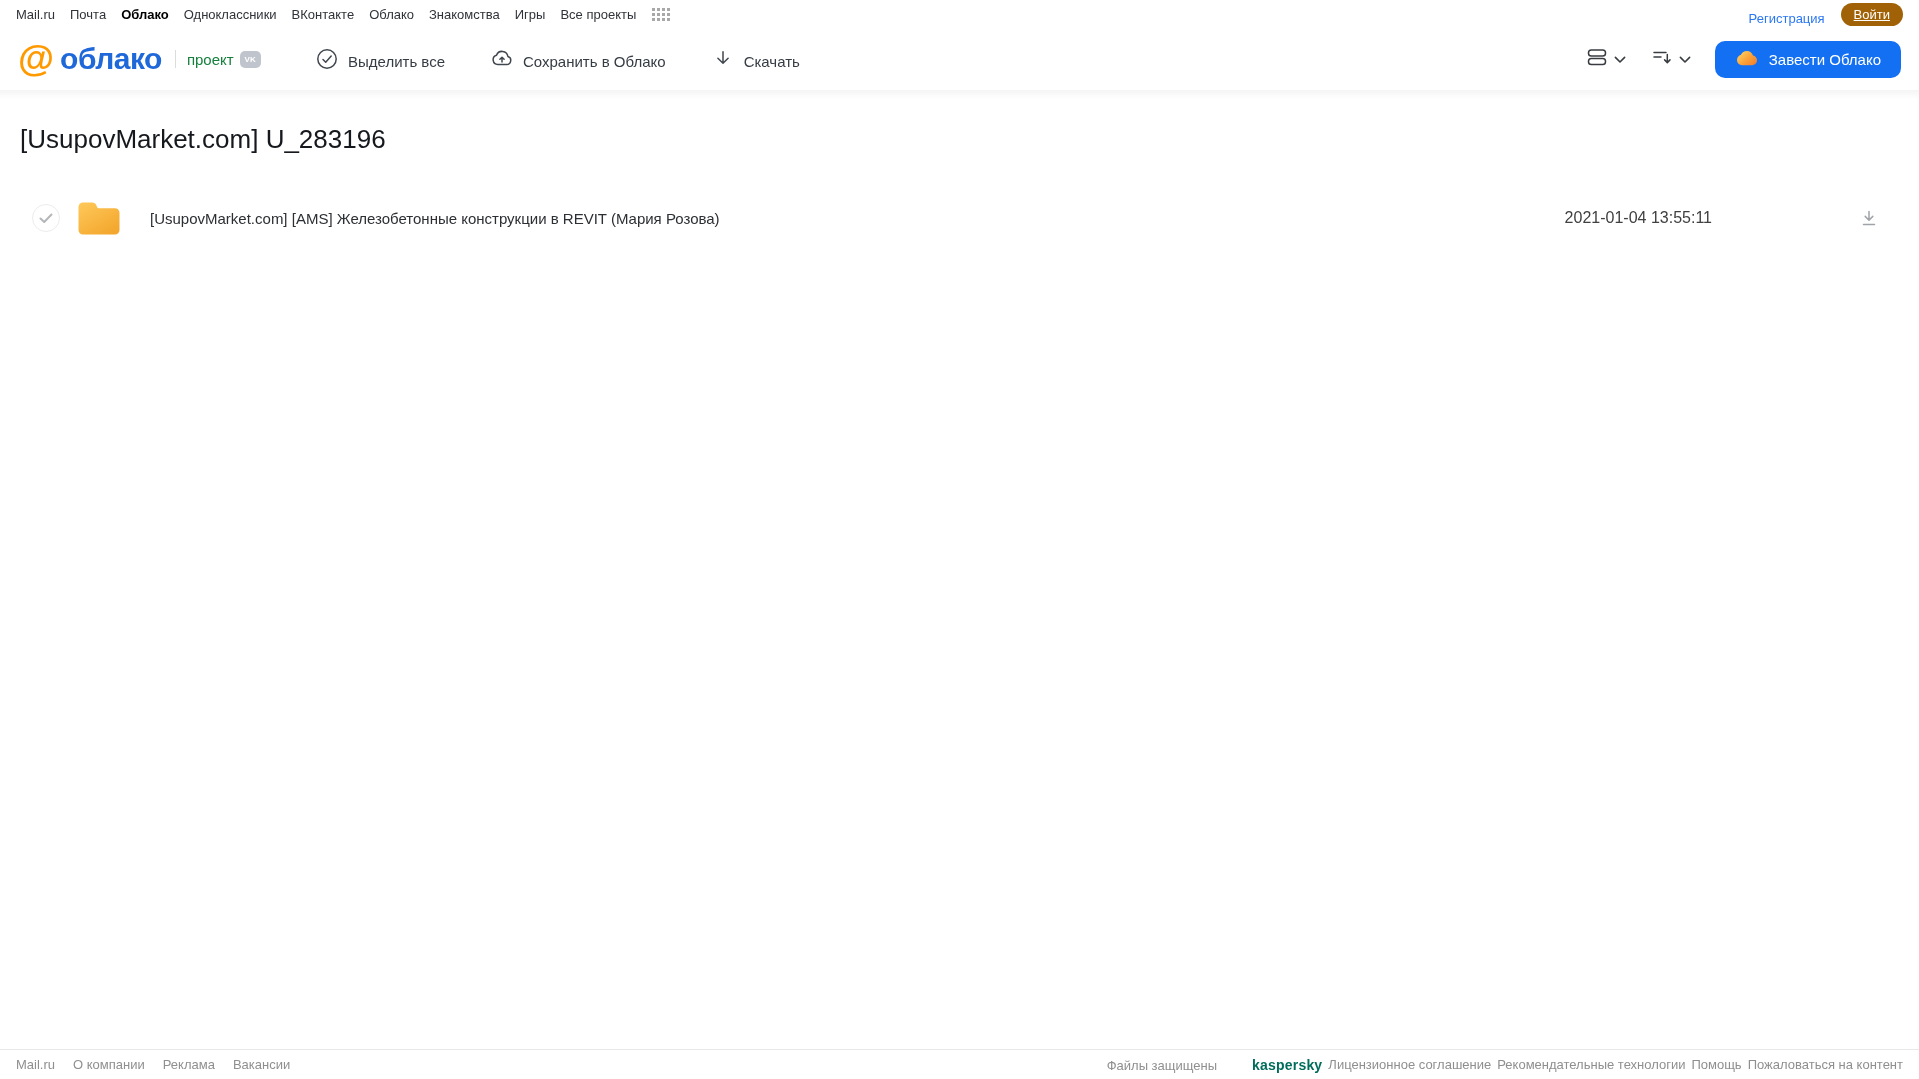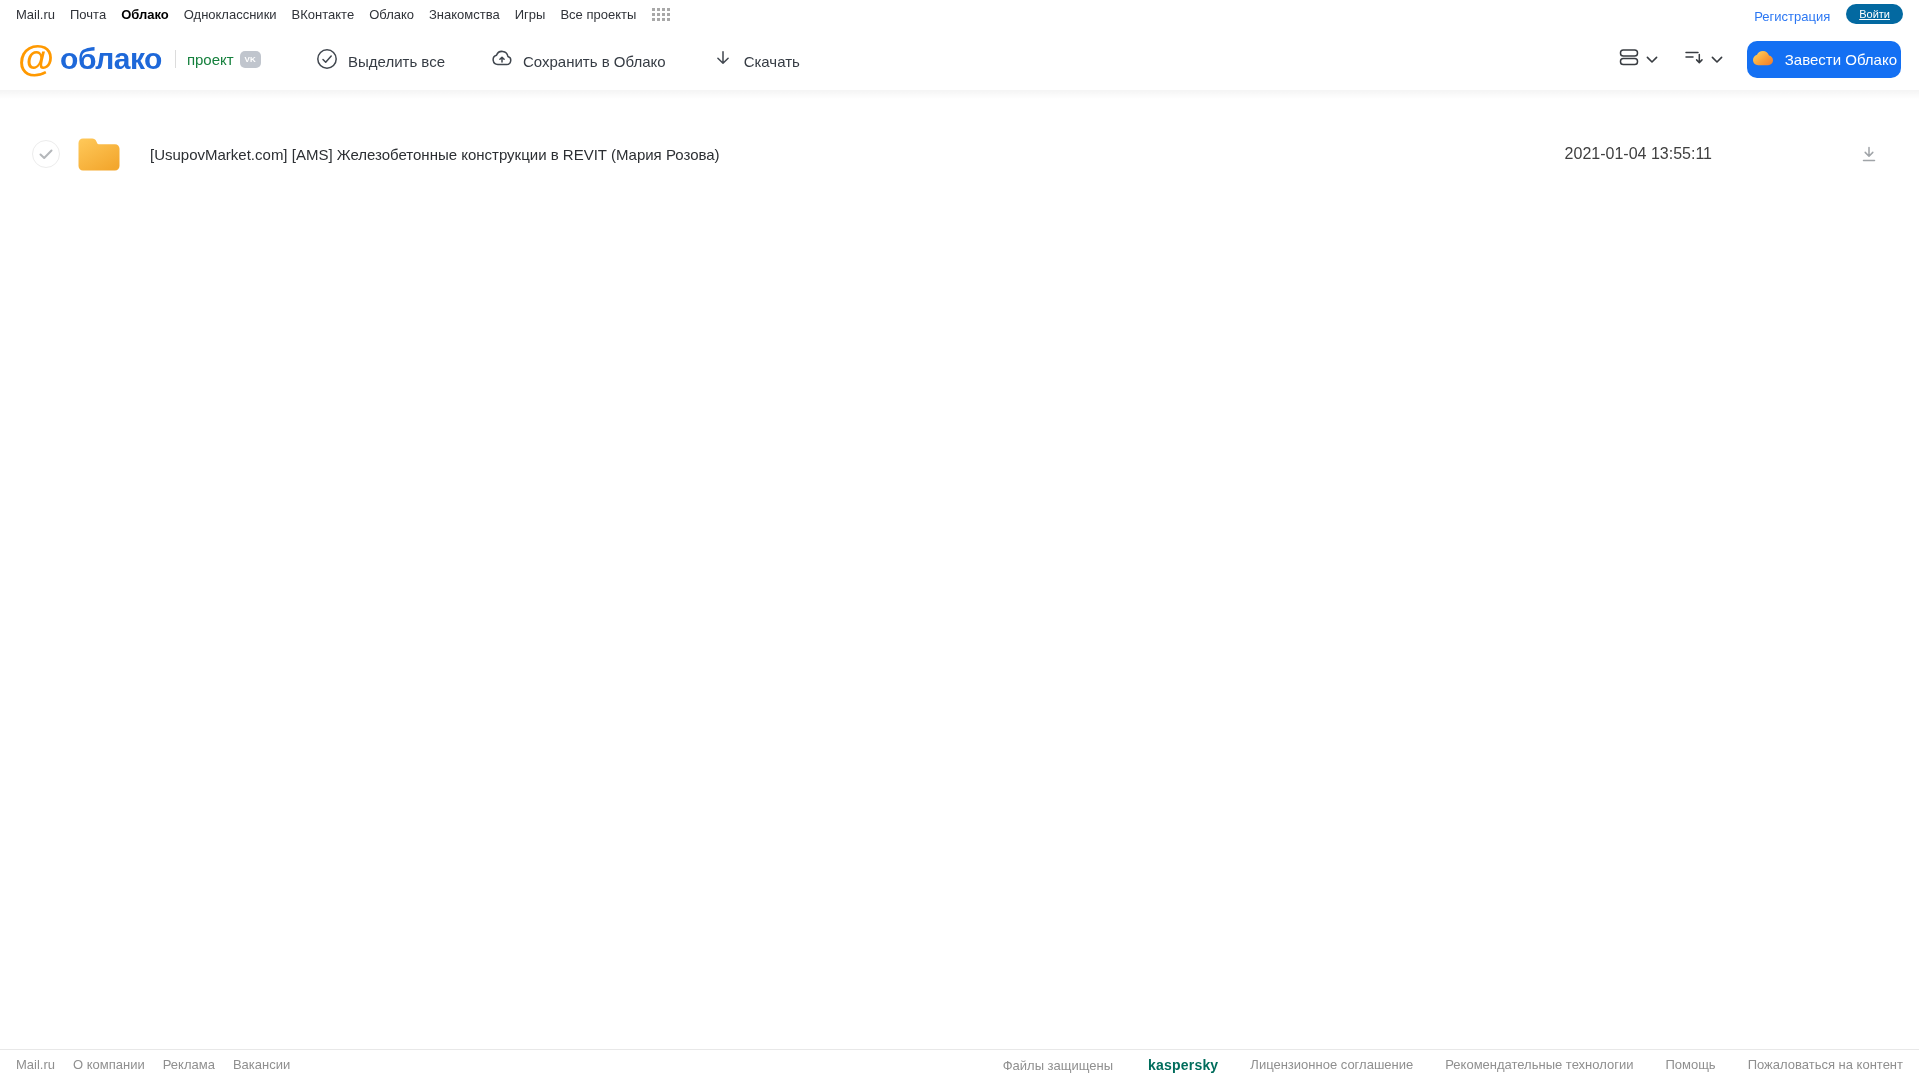--- a/index.html
+++ b/index.html
@@ -21,22 +21,22 @@
   .topnav-links a { color:#303339; }
   .topnav-links a.active { font-weight:700; color:#000; }
   .grid-icon {
     display:grid; grid-template-columns:repeat(4,3px); grid-auto-rows:3px;
     gap:2px; margin-left:1px; cursor:pointer;
   }
   .grid-icon i { background:#a8a8a8; display:block; }
   .topnav-right { display:flex; align-items:flex-end; gap:16px; font-size:13px; }
   .reg-link { color:#2b77f3; cursor:pointer; }
   .login-btn {
-    background:#0369a1; color:#fff; border:none; border-radius:13px;
-    padding:4px 13px; font-size:11px; font-family:inherit; cursor:pointer;text-decoration:underline;
+    background:#a16207; color:#fff; border:none; border-radius:13px;
+    padding:4px 13px; font-size:13px; font-family:inherit; cursor:pointer;text-decoration:underline;
   }
 
   
   .header {
     height:62px; display:flex; align-items:center;
     padding:0 18px; position:relative; background:#fff;
   }
   .header::after {
     content:""; position:absolute; left:0; right:0; top:100%; height:9px;
     background:linear-gradient(rgba(0,0,0,0.045), rgba(0,0,0,0)); pointer-events:none;
@@ -55,21 +55,21 @@
     display:flex; align-items:flex-end; gap:10px; font-size:15px; color:#363c44;
     background:none; border:none; font-family:inherit; cursor:pointer; padding:0;
   }
   .tool-btn svg { display:block; }
   .header-right { position:absolute; right:18px; display:flex; align-items:center; }
   .icon-group { display:flex; align-items:center; gap:7px; cursor:pointer; }
   .sort-group { margin-left:26px; }
   .cta-btn {
     margin-left:24px; height:37px; background:#1470f3; border:none; border-radius:10px;
     color:#fff; font-size:15px; font-family:inherit; display:flex; align-items:center;
-    gap:10px; padding:0 4px; cursor:pointer;
+    gap:10px; padding:0 20px; cursor:pointer;
   }
 
   
   .page-title {
     margin:34px 0 0 20px; font-size:26px; font-weight:400;
     color:#15181d; line-height:30px;
   }
   .file-list { margin-top:42px; }
   .file-row { position:relative; height:44px; }
   .row-check {
@@ -93,21 +93,21 @@
 
   
   footer {
     position:absolute; left:0; right:0; bottom:0; height:30px;
     border-top:1px solid #e8e8e8; display:flex; align-items:center;
     justify-content:space-between; padding:0 16px; font-size:13px; color:#8f8f8f;
     background:#fff;
   }
   footer a { color:#8f8f8f; cursor:pointer; }
   .footer-left { display:flex; gap:18px; align-items:center; }
-  .footer-right { display:flex; gap:32px; align-items:center; }
+  .footer-right { display:flex; gap:6px; align-items:center; }
   .kasp-wrap { display:flex; gap:6px; align-items:baseline; }
   .kaspersky { color:#006d5c; font-weight:700; font-size:14px; letter-spacing:0.2px;margin-left:29px; }
 </style>
 </head>
 <body>
 
 <div class="topnav">
   <nav class="topnav-links">
     <a href="#">Mail.ru</a>
     <a href="#">Почта</a>
@@ -216,20 +216,21 @@
           </defs>
           <path fill="url(#ctag)" d="M12 3 c2.8 0 5.2 1.9 6 4.5 c2.3 0.4 4 2.4 4 4.8 c0 2.7 -2.2 4.9 -4.9 4.9 H7.2 C4.3 17.2 2 14.9 2 12 c0 -2.5 1.7 -4.6 4 -5.2 C6.8 4.4 9.2 3 12 3 Z"></path>
         </svg>
       </span>
       <span>Завести Облако</span>
     </button>
   </div>
 </header>
 
 <main>
+  <h1 class="page-title">[UsupovMarket.com] U_283196</h1>
 
   <div class="file-list">
     <div class="file-row">
       <span class="row-check">
         <svg width="14" height="11" viewBox="0 0 14 11" fill="none" stroke="#b4b7ba" stroke-width="2" stroke-linecap="round" stroke-linejoin="round">
           <path d="M1.5 5.5 L5.2 9 12.5 1.5"></path>
         </svg>
       </span>
       <span class="folder-wrap">
         <svg width="46" height="37" viewBox="0 0 46 37">

